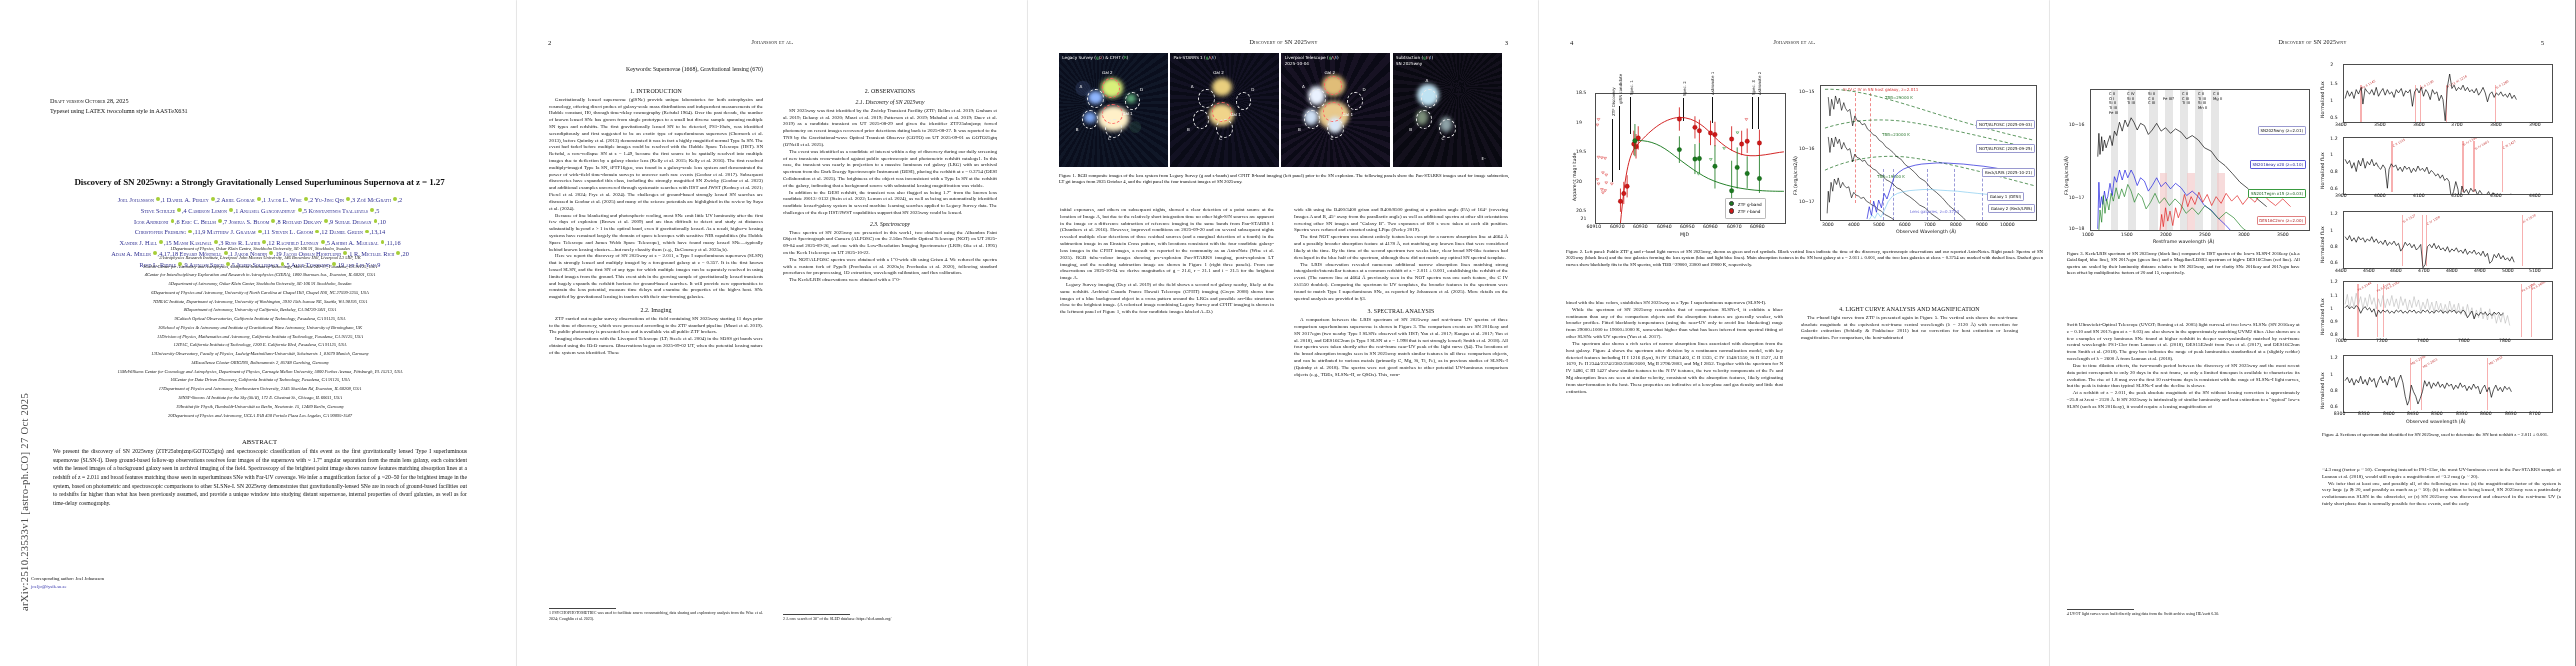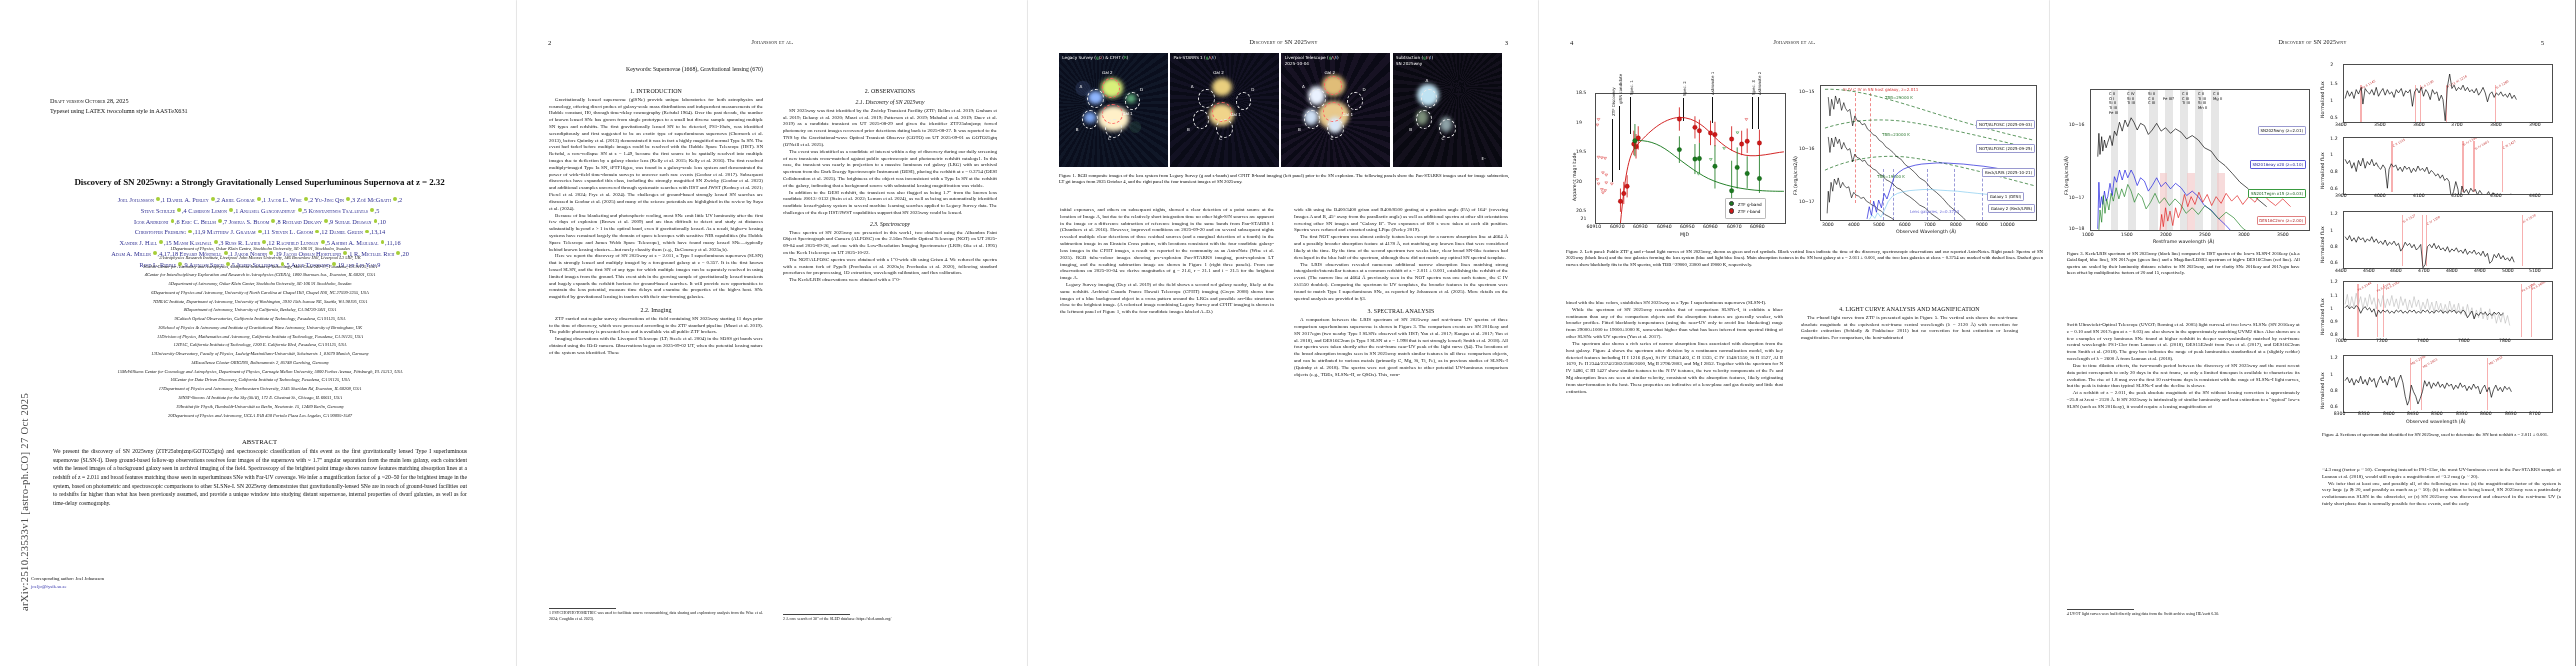--- a/index.html
+++ b/index.html
@@ -98,21 +98,21 @@
 <div class="page p1">
   <div class="arxiv-stamp">
     <span>arXiv:2510.23533v1  [astro-ph.CO]  27 Oct 2025</span>
   </div>
 
   <div class="draft">
     <div>Draft version October 28, 2025</div>
     <div class="l2">Typeset using LATEX twocolumn style in AASTeX631</div>
   </div>
 
-  <div class="ttl">Discovery of SN 2025wny: a Strongly Gravitationally Lensed Superluminous Supernova at z = 2.32</div>
+  <div class="ttl">Discovery of SN 2025wny: a Strongly Gravitationally Lensed Superluminous Supernova at z = 1.27</div>
 
   <div class="authors">
     <div>Joel Johansson <span class="oid"></span>,1 Daniel A. Perley <span class="oid"></span>,2 Ariel Goobar <span class="oid"></span>,1 Jacob L. Wise <span class="oid"></span>,2 Yu-Jing Qin <span class="oid"></span>,3 Zoë McGrath <span class="oid"></span>,2</div>
     <div>Steve Schulze <span class="oid"></span>,4 Cameron Lemon <span class="oid"></span>,1 Anjasha Gangopadhyay <span class="oid"></span>,5 Konstantinos Tsalapatas <span class="oid"></span>,5</div>
     <div>Igor Andreoni <span class="oid"></span>,6 Eric C. Bellm <span class="oid"></span>,7 Joshua S. Bloom <span class="oid"></span>,8 Richard Dekany <span class="oid"></span>,9 Suhail Dhawan <span class="oid"></span>,10</div>
     <div>Christoffer Fremling <span class="oid"></span>,11,9 Matthew J. Graham <span class="oid"></span>,11 Steven L. Groom <span class="oid"></span>,12 Daniel Gruen <span class="oid"></span>,13,14</div>
     <div>Xander J. Hall <span class="oid"></span>,15 Mansi Kasliwal <span class="oid"></span>,3 Russ R. Laher <span class="oid"></span>,12 Ragnhild Lunnan <span class="oid"></span>,5 Ashish A. Mahabal <span class="oid"></span>,11,16</div>
     <div>Adam A. Miller <span class="oid"></span>,4,17,18 Edvard Mörtsell <span class="oid"></span>,1 Jakob Nordin <span class="oid"></span>,19 Jacob Osman Hjortlund <span class="oid"></span>,1 R. Michael Rich <span class="oid"></span>,20</div>
     <div>Reed L. Riddle <span class="oid"></span>,9 Avinash Singh <span class="oid"></span>,5 Jesper Sollerman <span class="oid"></span>,5 Alice Townsend <span class="oid"></span>,19 and Lin Yan 9</div>
   </div>

